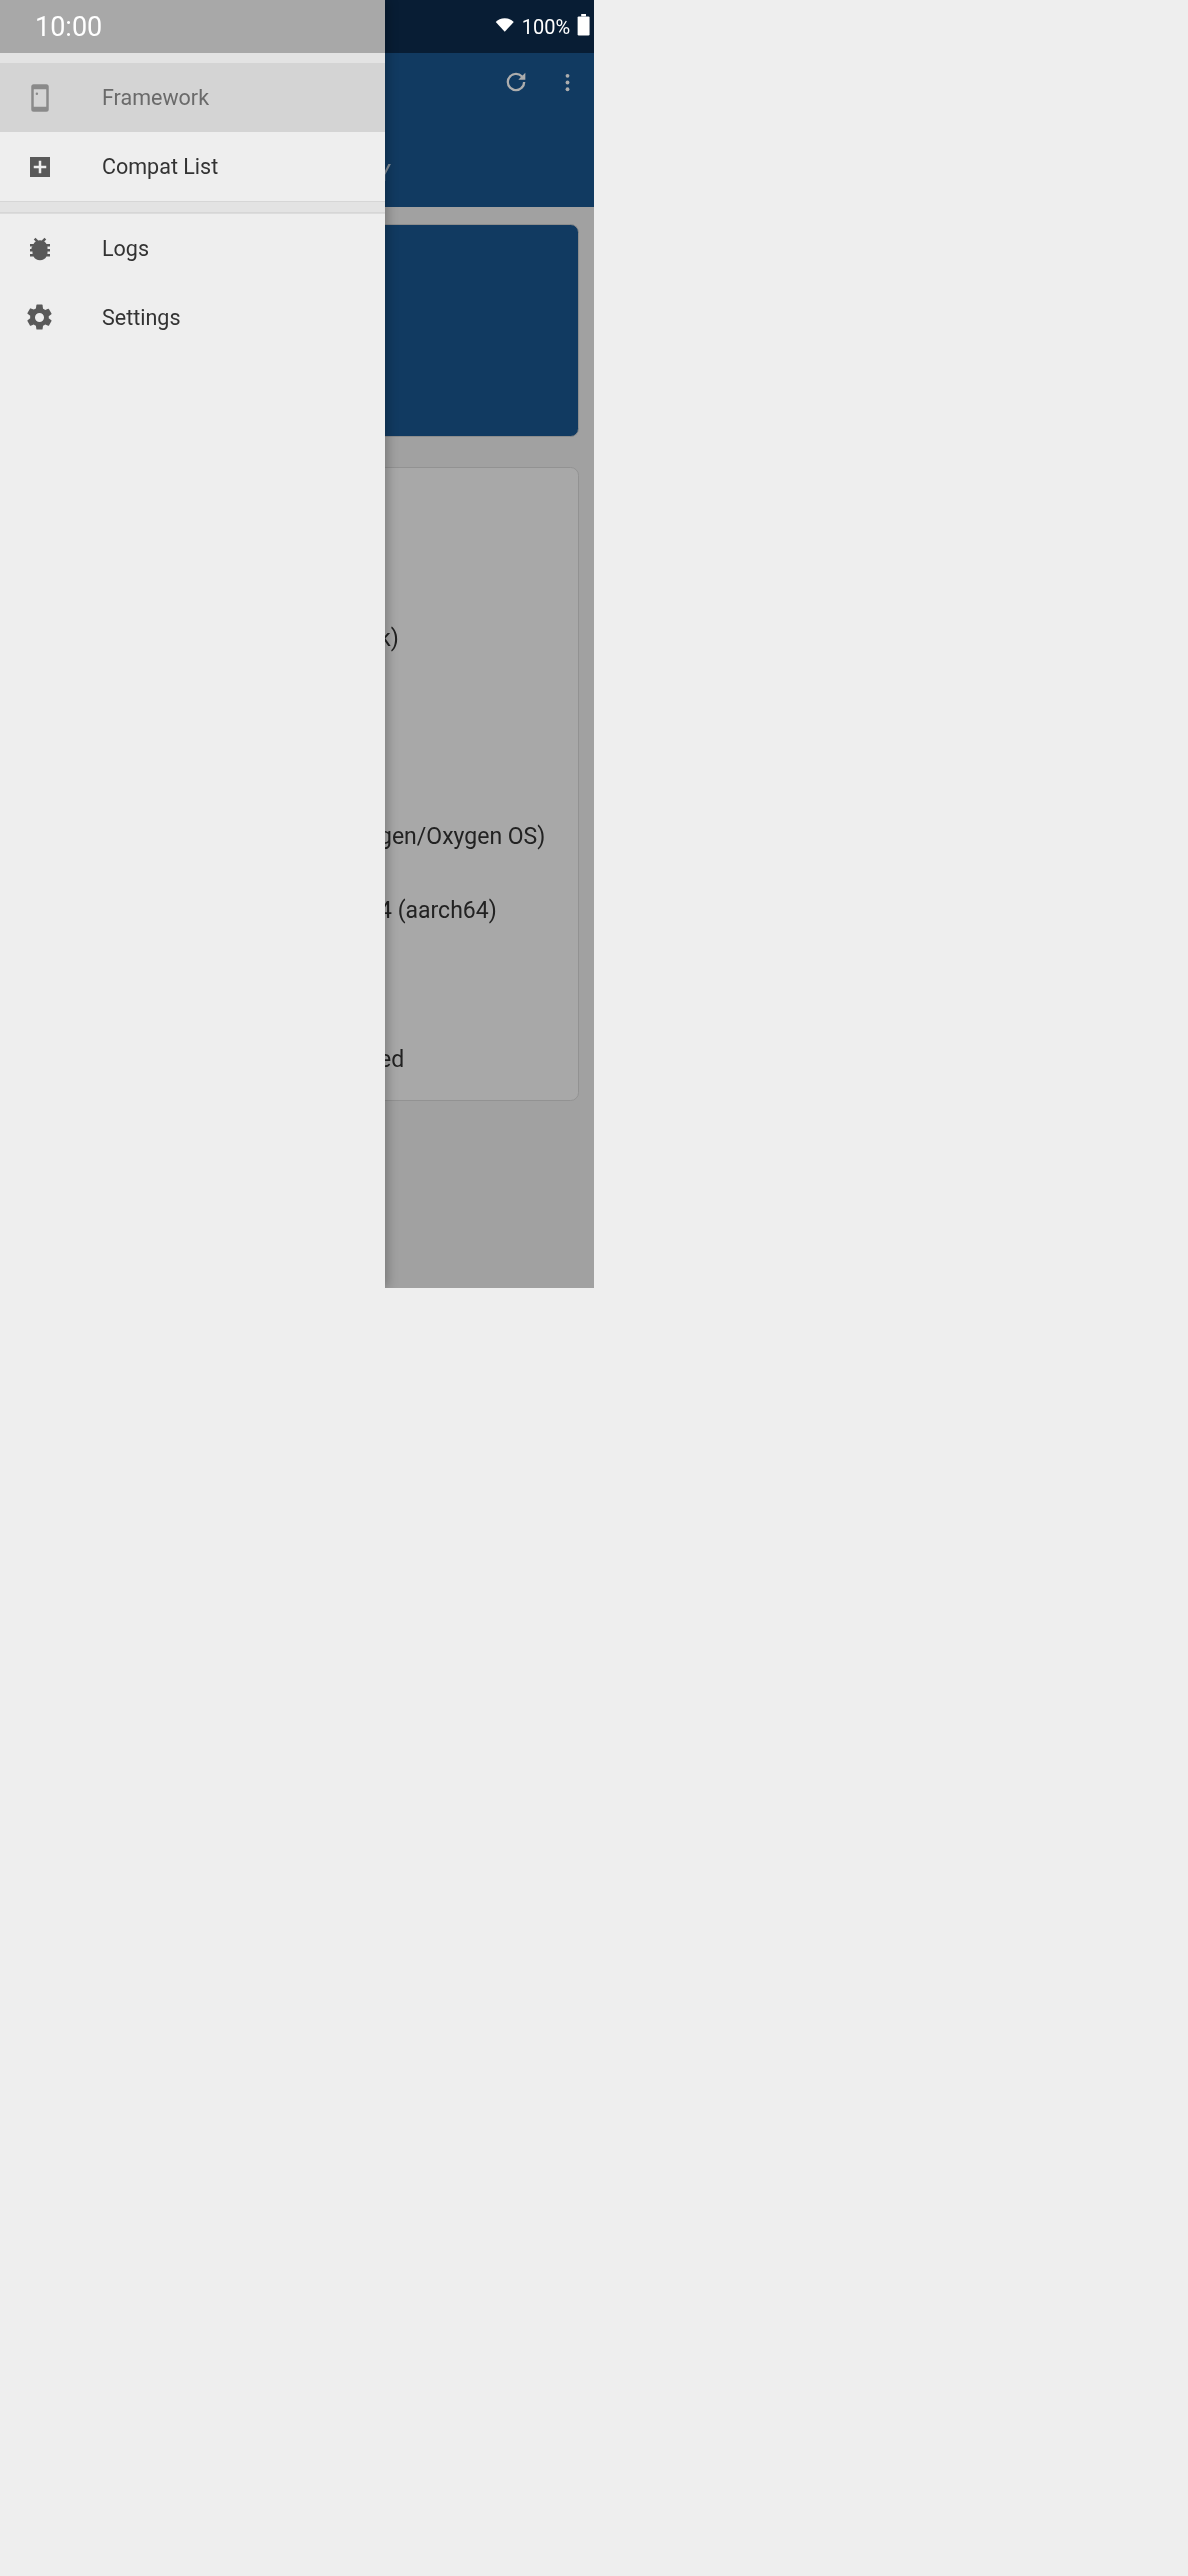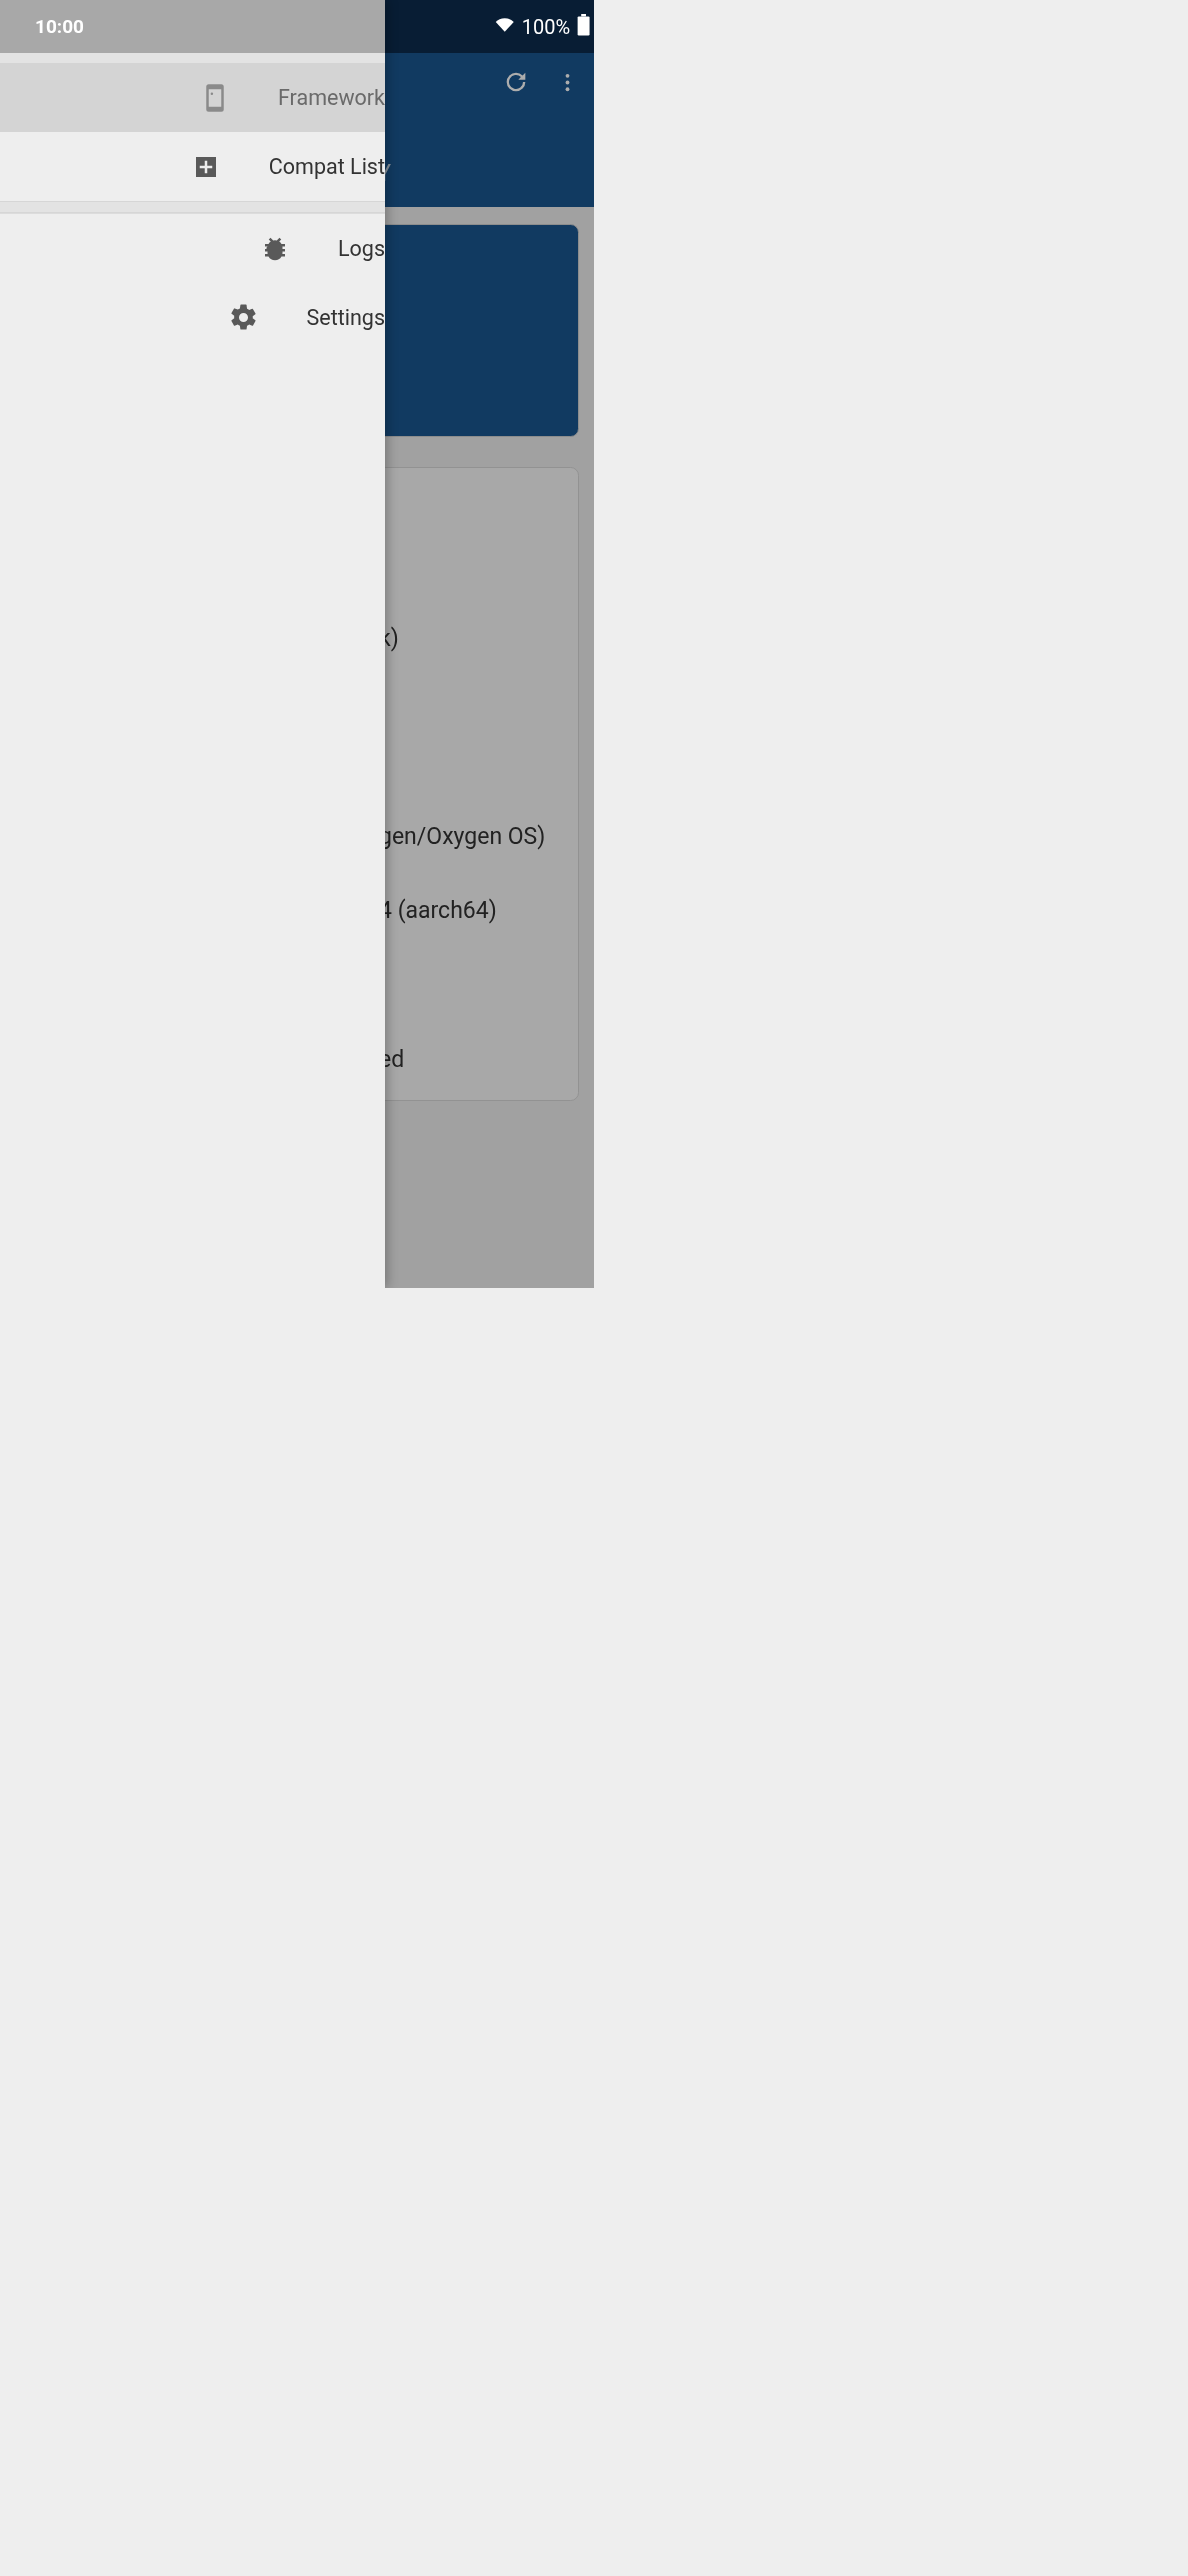--- a/index.html
+++ b/index.html
@@ -5,21 +5,21 @@
     * { margin: 0; padding: 0; box-sizing: border-box; }
     html, body { width: 594px; height: 1288px; overflow: hidden; font-family: Roboto, Arial, sans-serif; }
     body { position: relative; background: #eeeeee; }
 
     
     .status-bar {
       position: absolute; top: 0; left: 0; right: 0; height: 53px;
       display: flex; align-items: center; justify-content: space-between;
       padding: 0 4px; z-index: 100; color: #ffffff;
     }
-    .status-time { font-size: 19px; font-weight: 700; }
+    .status-time { font-size: 27px; font-weight: 400; }
     .status-right { display: flex; align-items: center; gap: 6.6px; }
     .status-pct { font-size: 20px; }
 
     
     .background {
       position: absolute; top: 0; left: 0; right: 0; bottom: 0;
       background: #eeeeee;
     }
     .bg-statusbar {
       height: 53px; background: #0c2c4d;
@@ -71,21 +71,21 @@
     }
     .drawer-status {
       height: 53px; background: #a8a8a8;
       display: flex; align-items: center; padding-left: 35px;
       color: #ffffff; font-size: 21.5px;
     }
     .drawer-gap { height: 10px; background: #e3e3e3; }
     .drawer-item {
       height: 69px; display: flex; align-items: center;
       padding-left: 23px; gap: 46px;
-      color: #333333; font-size: 21.5px; justify-content: flex-end;
+      color: #333333; font-size: 21.5px;
     }
     .drawer-item.selected {
       background: #d4d4d4; color: #6a6a6a;
     }
     .drawer-item .icon {
       width: 33px; height: 33px; display: flex;
       align-items: center; justify-content: center;
     }
     .drawer-item.selected .icon svg { fill: #8a8a8a; }
     .drawer-item .icon svg { fill: #595959; }

